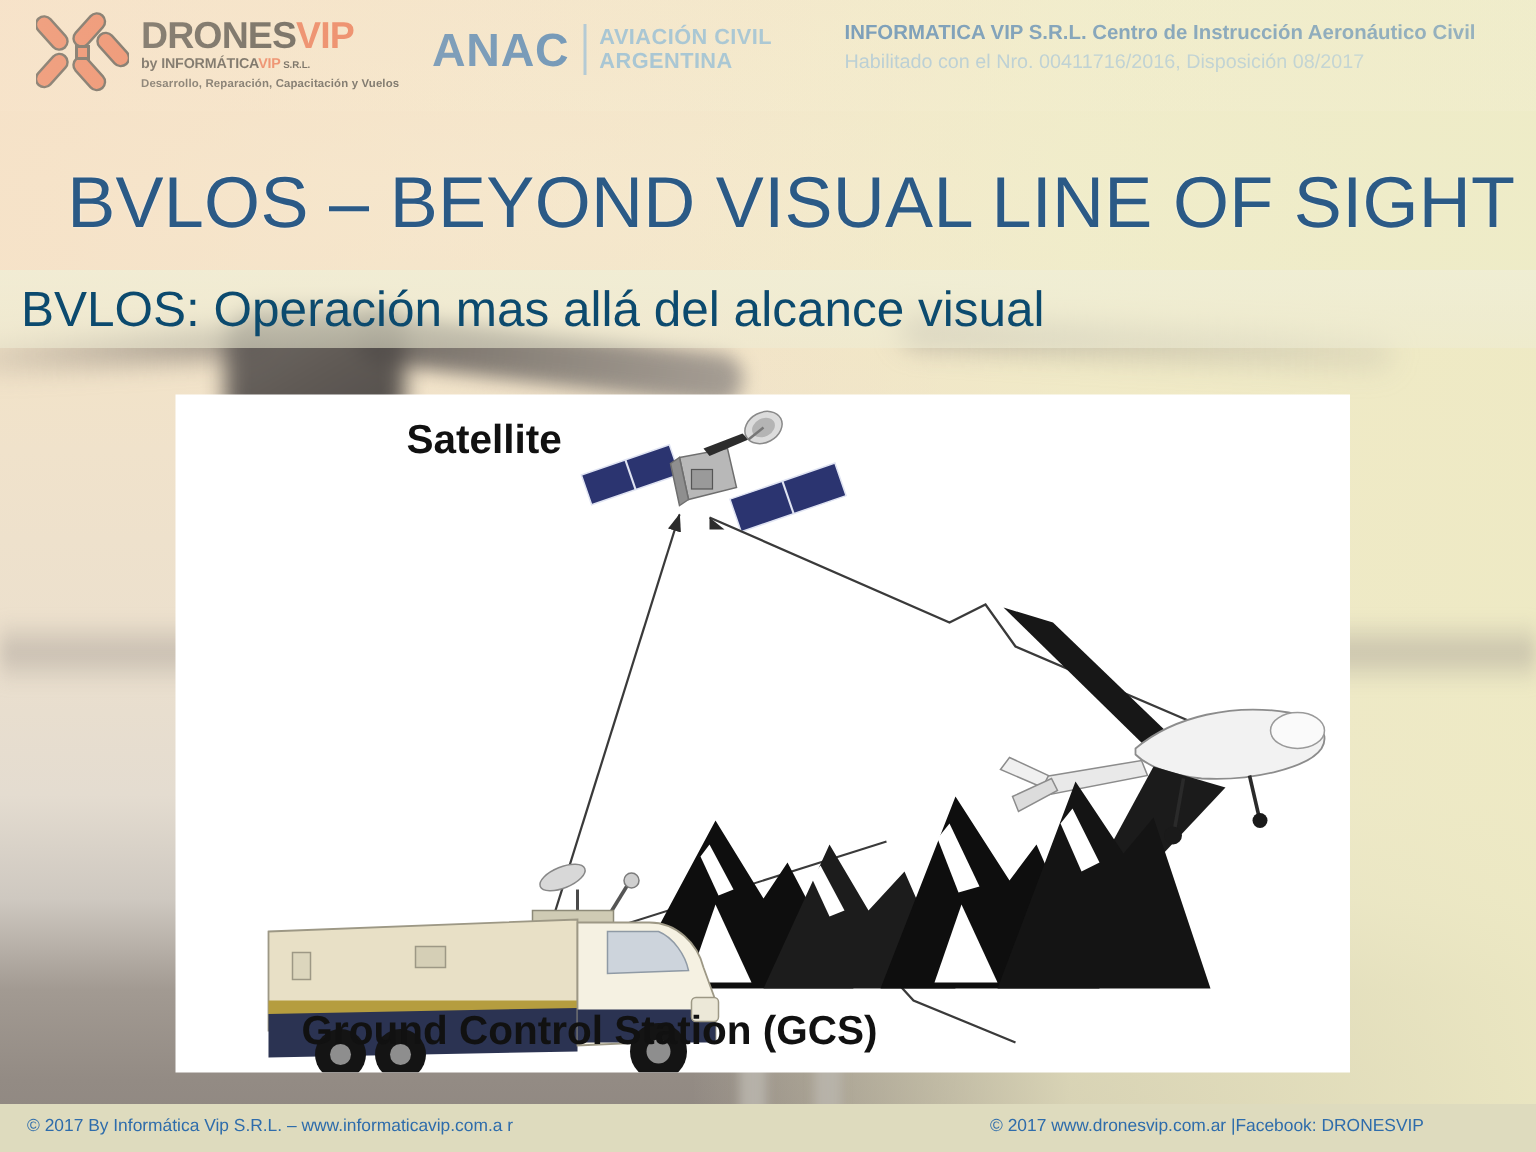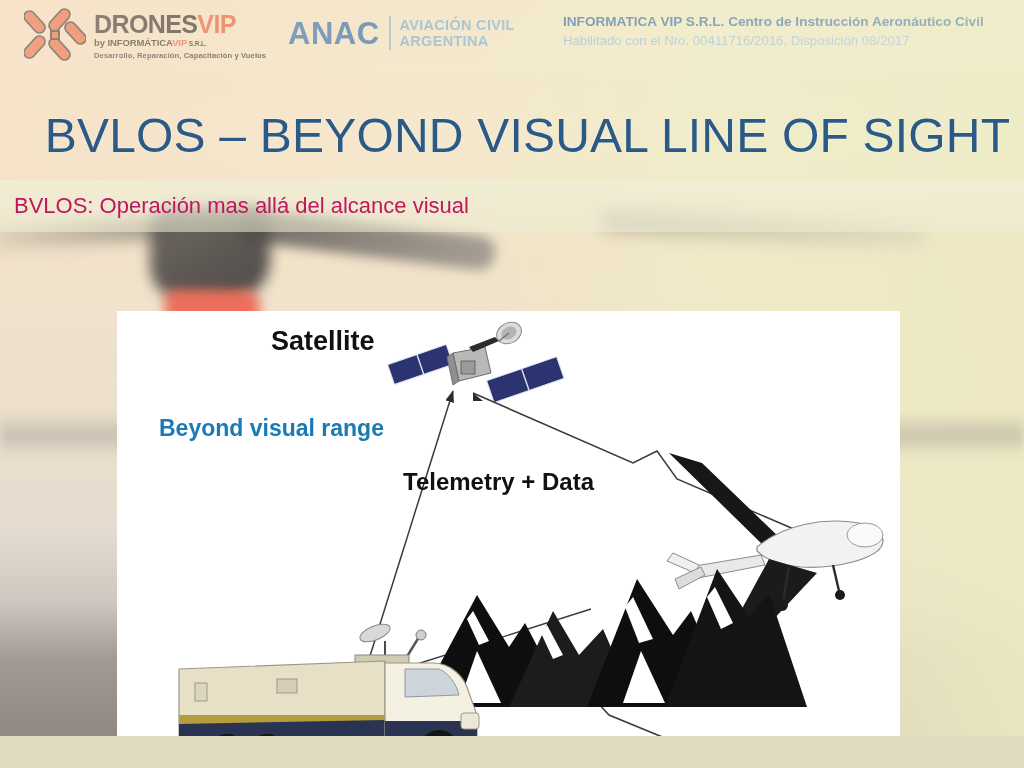--- a/index.html
+++ b/index.html
@@ -179,33 +179,32 @@
   }
 
   
   .subtitle-band {
     position: absolute; left: 0; top: 180px; width: 1024px; height: 52px;
     background: linear-gradient(to bottom, rgba(240,238,214,.82), rgba(238,236,212,.55));
     z-index: 5;
   }
   .subtitle {
     position: absolute; left: 14px; top: 183px;
-    font-size: 22px; color: #be185d;
+    font-size: 33px; color: #0c4a6e;
     line-height: 46px; white-space: nowrap;
     z-index: 6;
   }
 
   
   .diagram {
     position: absolute; left: 117px; top: 263px;
     width: 783px; height: 452px;
     background: #ffffff;
     z-index: 4;
     overflow: hidden;
-    margin-top: 48px;
   }
   .diagram svg { position: absolute; left: 0; top: 0; }
 
   .dlabel {
     position: absolute;
     font-weight: bold;
     color: #111;
     white-space: nowrap;
     line-height: 1.08;
   }
@@ -392,24 +391,25 @@
         <circle cx="110" cy="440" r="17" fill="#141414"></circle>
           <circle cx="110" cy="440" r="7" fill="#8e8e8e"></circle>
         <circle cx="150" cy="440" r="17" fill="#141414"></circle>
           <circle cx="150" cy="440" r="7" fill="#8e8e8e"></circle>
         <circle cx="322" cy="438" r="19" fill="#141414"></circle>
           <circle cx="322" cy="438" r="8" fill="#8e8e8e"></circle>
       </g>
     </svg>
 
     <div class="dlabel lab-satellite">Satellite</div>
-    <div class="dlabel lab-byr">Beyond visual range</div>
 
 
     <div class="dlabel lab-bbc">
-      <div>Telemetry + Data</div>
     </div>
 
+    <div class="dlabel lab-gcs">Ground Control Station (GCS)</div>
   </div>
 
   <div class="footer-band"></div>
+  <div class="footer-left">© 2017 By Informática Vip S.R.L. – www.informaticavip.com.a r</div>
+  <div class="footer-right">© 2017  www.dronesvip.com.ar |Facebook: DRONESVIP</div>
 
 </div>
 
 </body></html>

